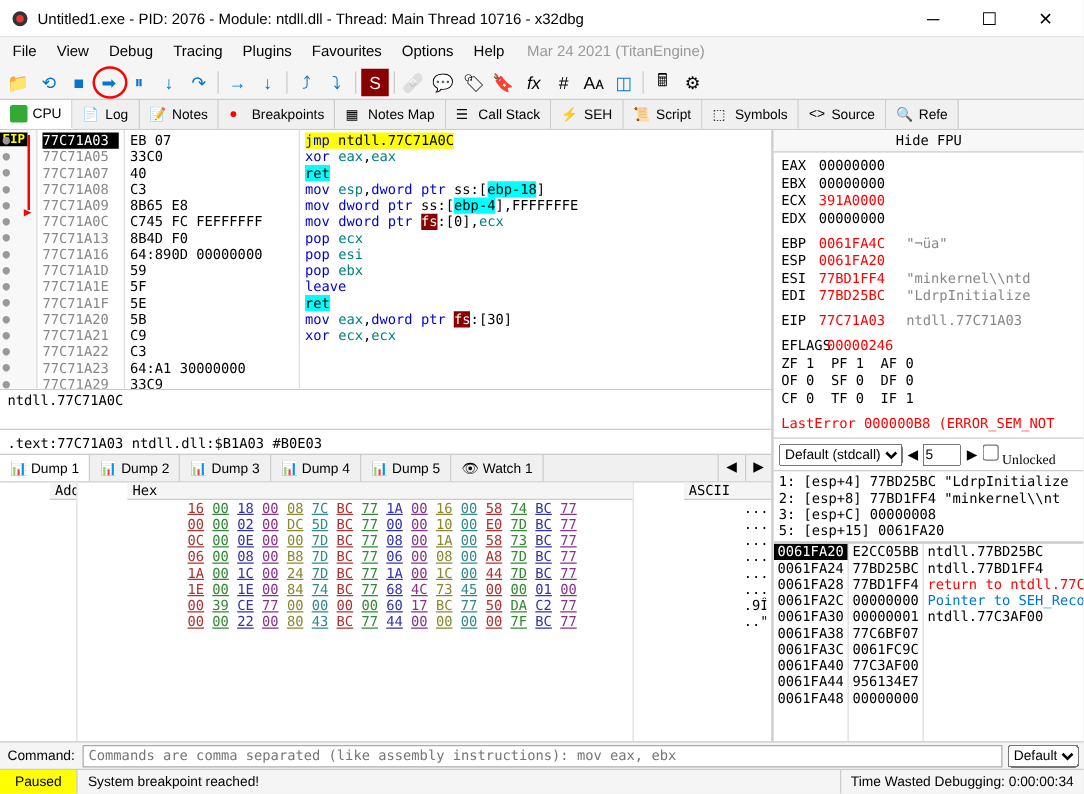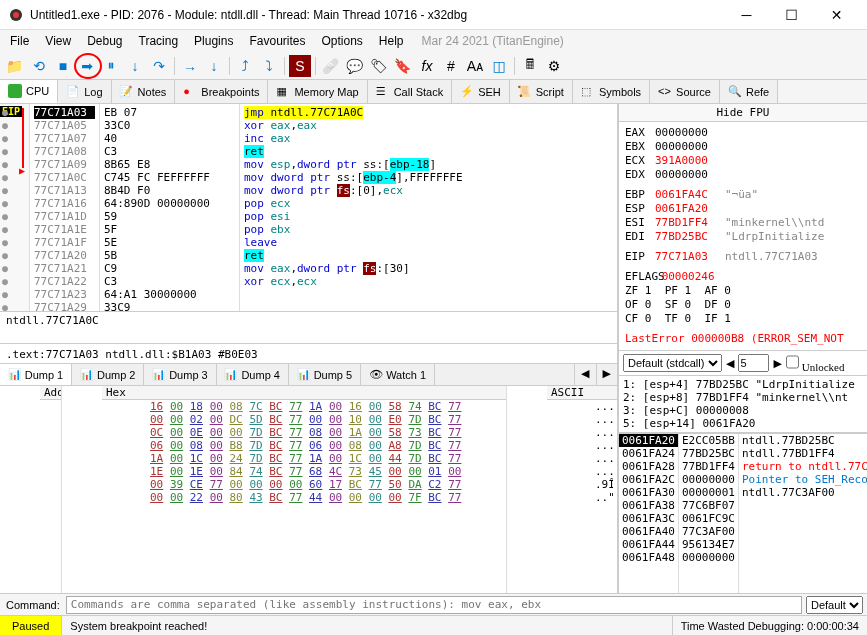--- a/index.html
+++ b/index.html
@@ -151,21 +151,21 @@
   <div class="tab">
       <span class="ticon">📝</span>
       <span>Notes</span>
     </div>
   <div class="tab">
       <span class="ticon" style="color:red">●</span>
       <span>Breakpoints</span>
     </div>
   <div class="tab">
       <span class="ticon">▦</span>
-      <span>Memory Map</span>
+      <span>Notes Map</span>
     </div>
   <div class="tab">
       <span class="ticon">☰</span>
       <span>Call Stack</span>
     </div>
   <div class="tab">
       <span class="ticon">⚡</span>
       <span>SEH</span>
     </div>
   <div class="tab">
@@ -244,21 +244,20 @@
           <div>5E</div>
           <div>5B</div>
           <div>C9</div>
           <div>C3</div>
           <div>64:A1 30000000</div>
           <div>33C9</div>
         </div>
       <div class="asm-col" id="asm-col">
           <div><span class="hl-yellow"><span class="mne">jmp</span> ntdll.77C71A0C</span></div>
           <div><span class="mne">xor</span> <span class="reg">eax</span>,<span class="reg">eax</span></div>
-          <div><span class="mne">inc</span> <span class="reg">eax</span></div>
           <div><span class="hl-cyan">ret</span></div>
           <div><span class="mne">mov</span> <span class="reg">esp</span>,<span class="mne">dword ptr</span> ss:[<span class="hl-cyan">ebp-18</span>]</div>
           <div><span class="mne">mov</span> <span class="mne">dword ptr</span> ss:[<span class="hl-cyan">ebp-4</span>],FFFFFFFE</div>
           <div><span class="mne">mov</span> <span class="mne">dword ptr</span> <span class="hl-red">fs</span>:[0],<span class="reg">ecx</span></div>
           <div><span class="mne">pop</span> <span class="reg">ecx</span></div>
           <div><span class="mne">pop</span> <span class="reg">esi</span></div>
           <div><span class="mne">pop</span> <span class="reg">ebx</span></div>
           <div><span class="mne">leave</span></div>
           <div><span class="hl-cyan">ret</span></div>
           <div><span class="mne">mov</span> <span class="reg">eax</span>,<span class="mne">dword ptr</span> <span class="hl-red">fs</span>:[30]</div>
@@ -367,21 +366,21 @@
       <select><option>Default (stdcall)</option></select>
       <span>◀</span>
       <input type="text" size="2" value="5" style="">
       <span>▶</span>
       <label><input type="checkbox" style=""> <span>Unlocked</span></label>
     </div>
     <div class="stack-view" id="stack-calls">
         <div>1: [esp+4] 77BD25BC "LdrpInitialize</div>
         <div>2: [esp+8] 77BD1FF4 "minkernel\\nt</div>
         <div>3: [esp+C] 00000008</div>
-        <div>5: [esp+14] 0061FA20</div>
+        <div>5: [esp+15] 0061FA20</div>
       </div>
     <div class="stack-lower">
       <div class="sl-addr" id="sl-addr">
           <div class="hl">0061FA20</div>
           <div>0061FA24</div>
           <div>0061FA28</div>
           <div>0061FA2C</div>
           <div>0061FA30</div>
           <div>0061FA38</div>
           <div>0061FA3C</div>

